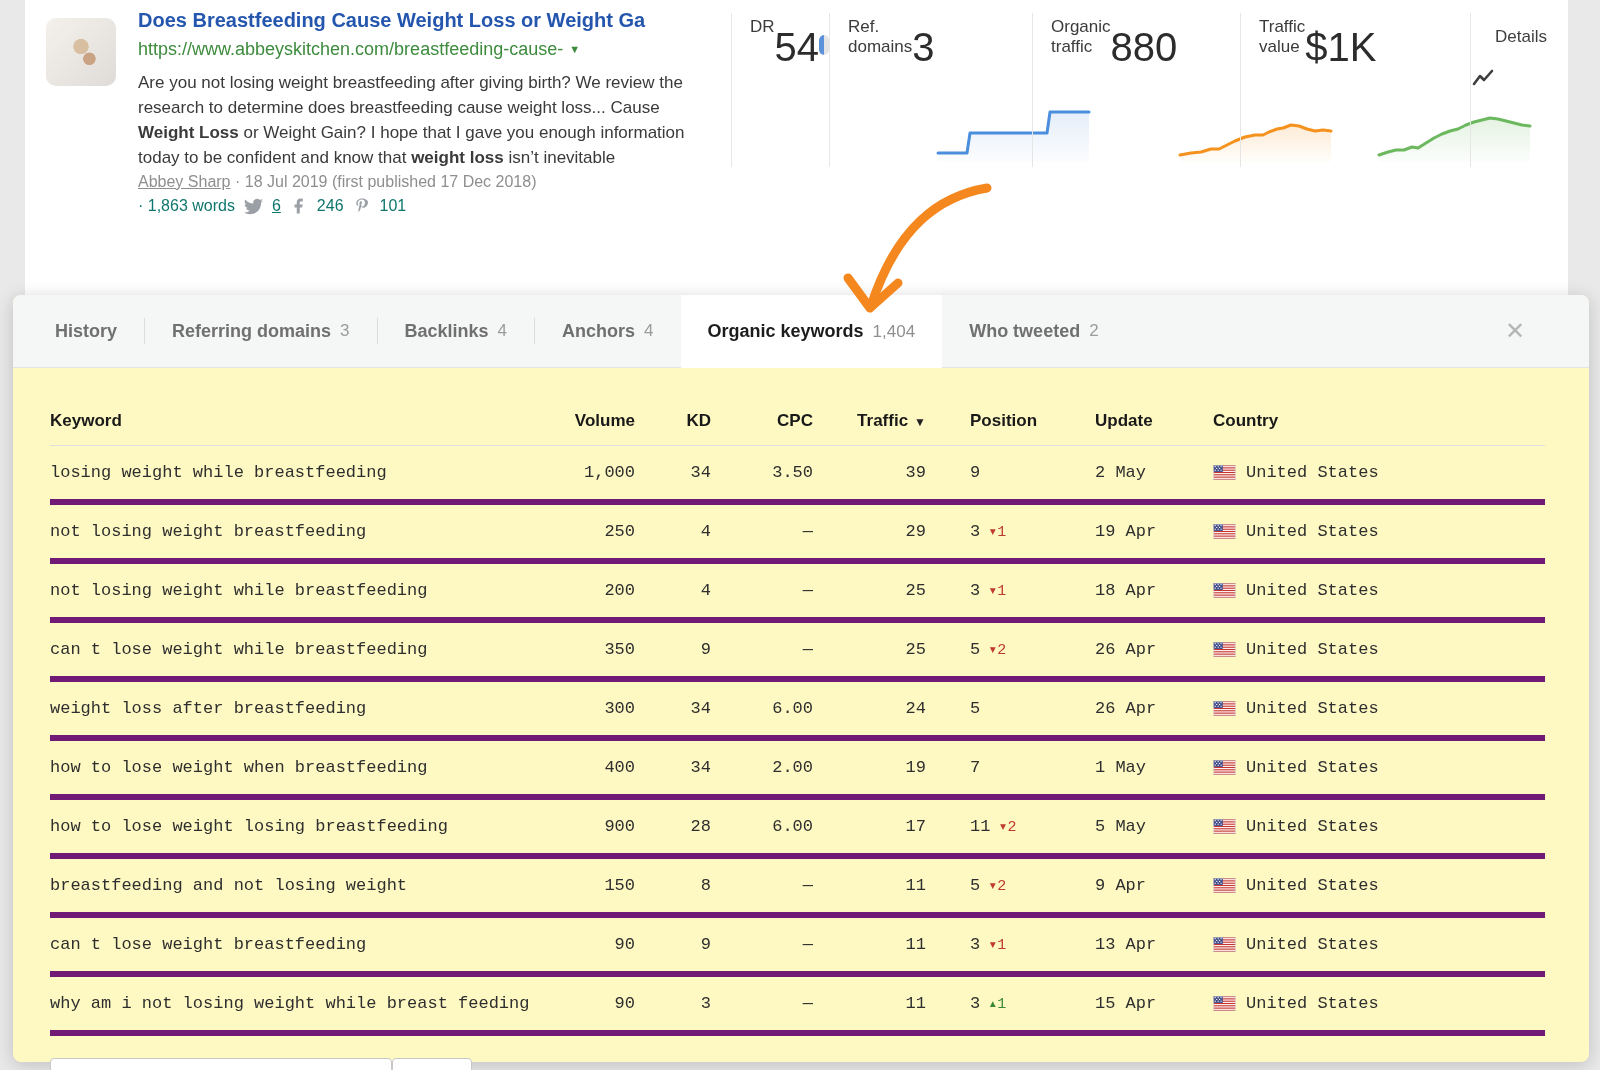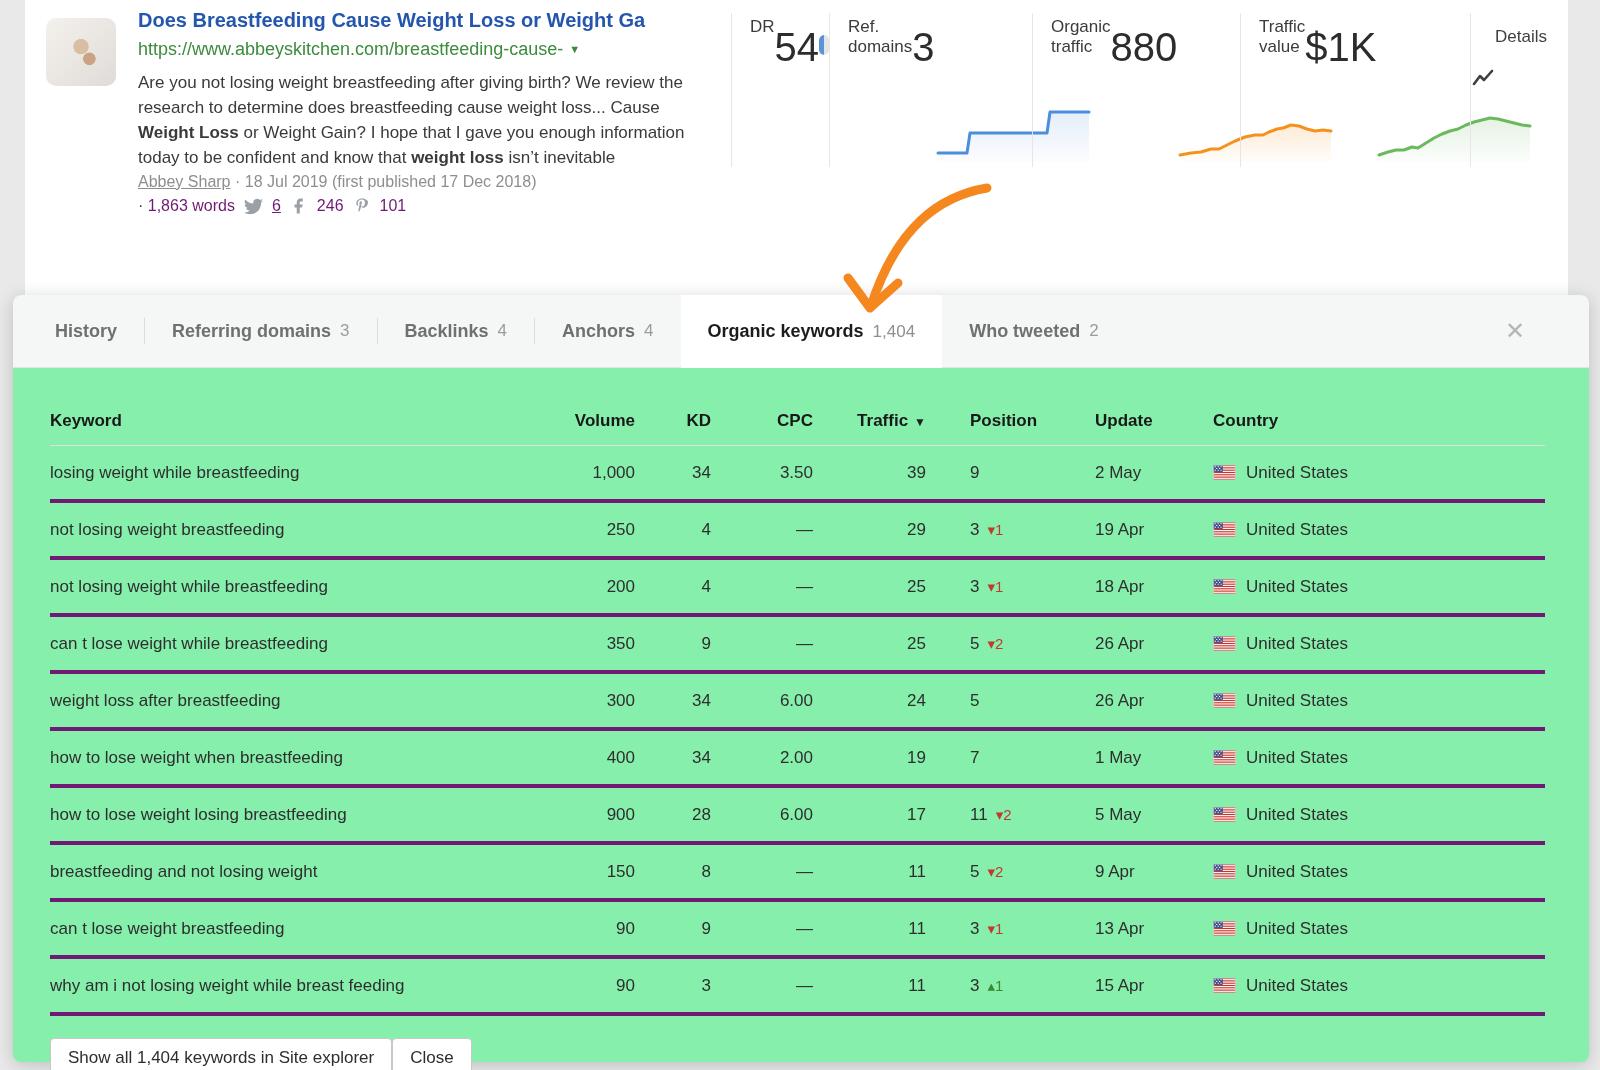--- a/index.html
+++ b/index.html
@@ -18,60 +18,60 @@
       radial-gradient(circle at 62% 60%, #c9a384 0 10%, rgba(201,163,132,0) 11%),
       linear-gradient(135deg,#f4f1ec 0%,#e9e6e2 55%,#dedbd8 100%);
   }
   .card-main{position:absolute;left:113px;top:8px;width:552px;}
   .r-title{font-size:20px;font-weight:bold;color:#2456ae;line-height:1.2;white-space:nowrap;}
   .r-url{margin-top:7px;font-size:18px;color:#3d8b3d;}
   .r-url .caret{font-size:11px;margin-left:6px;vertical-align:2px;}
   .r-desc{margin-top:10px;font-size:17px;line-height:25px;color:#3a3a3a;}
   .r-author{font-size:16px;color:#8e8e8e;line-height:24px;}
   .r-author a{color:#8e8e8e;text-decoration:underline;}
-  .r-stats{font-size:16px;color:#701a75;display:flex;align-items:center;gap:9px;line-height:24px;}
+  .r-stats{font-size:16px;color:#0f766e;display:flex;align-items:center;gap:9px;line-height:24px;}
   .soc-ic{display:inline-block;vertical-align:-3px;}
   .soc-ic svg{display:block;}
   .tw-count{text-decoration:underline;}
   
   .metrics{position:absolute;left:731px;top:13px;height:154px;display:flex;}
   .mcol{border-left:1px solid #e6e6e6;box-sizing:border-box;padding:4px 0 0 18px;display:flex;flex-direction:row;}
   .m-dr{width:98px;}.m-rd{width:203px;}.m-ot{width:208px;}.m-tv{width:230px;}
   .m-dt{width:100px;align-items:flex-start;padding-left:0;}
   .m-label{font-size:17px;color:#3b3b3b;}
   .m-value{font-size:40px;color:#2c2c2c;margin-top:10px;line-height:1;}
   .m-chart{margin-top:auto;}
   .dr-bar{margin-top:18px;width:58px;height:20px;border-radius:10px;background:#e5e5e5;overflow:hidden;}
   .dr-fill{height:100%;background:#5b92d9;border-radius:10px 0 0 10px;}
   .dt-icon{margin-top:50px;}
   .dt-label{margin-top:10px;font-size:17px;color:#3f3f3f;}
   
   .arrow-ov{position:absolute;left:815px;top:168px;z-index:30;pointer-events:none;}
   
   .modal{
-    position:absolute;left:13px;top:295px;width:1576px;height:767px;background:#86efac;
+    position:absolute;left:13px;top:295px;width:1576px;height:767px;background:#fef9c3;
     border-radius:8px;box-shadow:0 3px 18px rgba(0,0,0,.18);z-index:10;box-sizing:border-box;
   }
   .tabbar{
     height:73px;background:#f5f6f6;border-bottom:1px solid #e3e3e3;border-radius:8px 8px 0 0;
     display:flex;align-items:stretch;padding-left:15px;position:relative;box-sizing:border-box;
   }
   .tab{display:flex;align-items:center;padding:0 27px;}
   .tab .lbl{font-size:18px;font-weight:bold;color:#707070;white-space:nowrap;}
   .tab .cnt{font-size:17px;color:#9b9b9b;margin-left:9px;}
   .tab.active{background:#fff;margin-bottom:-1px;}
   .tab.active .lbl{color:#1c1c1c;}
   .tab.active .cnt{color:#8f8f8f;}
   .tabsep{width:1px;background:#dcdcdc;height:26px;align-self:center;}
   .close-x{position:absolute;right:64px;top:50%;transform:translateY(-50%);font-size:24px;color:#b6b6b6;cursor:pointer;line-height:1;}
   
   .ktable{margin:29px 44px 0 37px;}
   .krow{display:grid;grid-template-columns:500px 85px 76px 102px 113px 125px 118px 1fr;align-items:center;}
   .hrow{height:48px;border-bottom:1px solid #dfdfdf;font-size:17px;font-weight:bold;color:#191919;}
-  .drow{height:53px;border-bottom:4px solid #701a75;font-size:17px;color:#2e2e2e;}
+  .drow{height:53px;border-bottom:6px solid #701a75;font-size:17px;color:#2e2e2e;font-family:Liberation Mono, monospace;}
   .num{text-align:right;}
   .pos-cell,.upd-cell,.cty-cell{padding-left:44px;}
   .chg{margin-left:8px;font-size:15px;}
   .chg.down{color:#c03a2e;}
   .chg.up{color:#3a8a33;}
   .cty-cell{display:flex;align-items:center;gap:10px;}
   .sort-caret{font-size:12px;color:#222;margin-left:6px;}
   
   .mfooter{margin:22px 0 0 37px;display:flex;}
   .btn{

